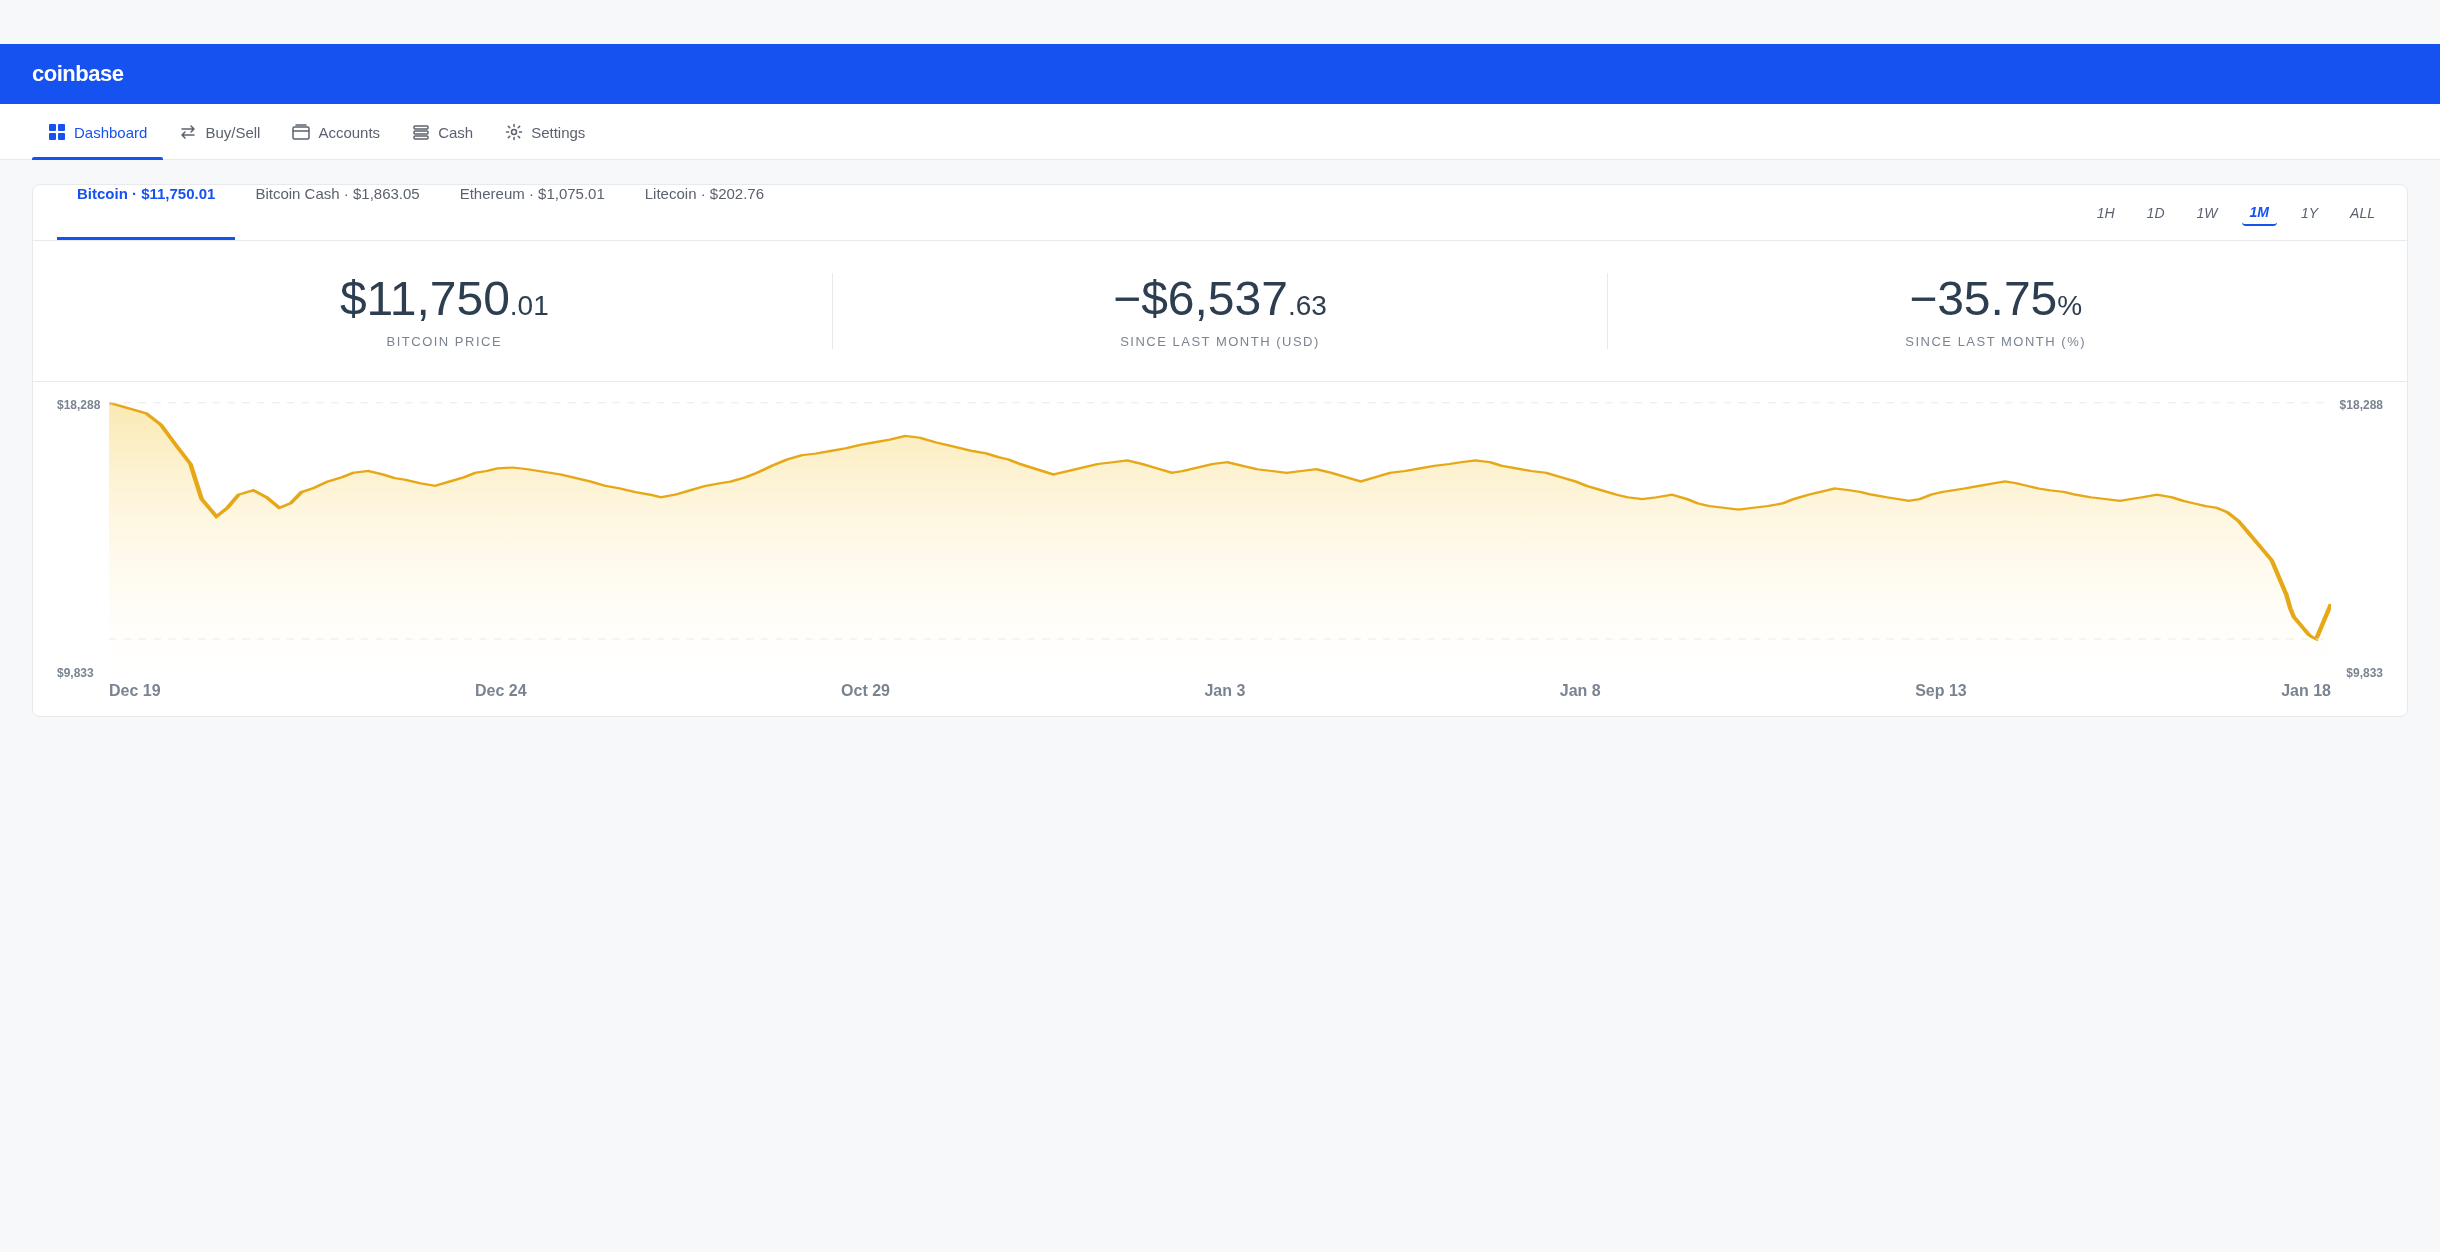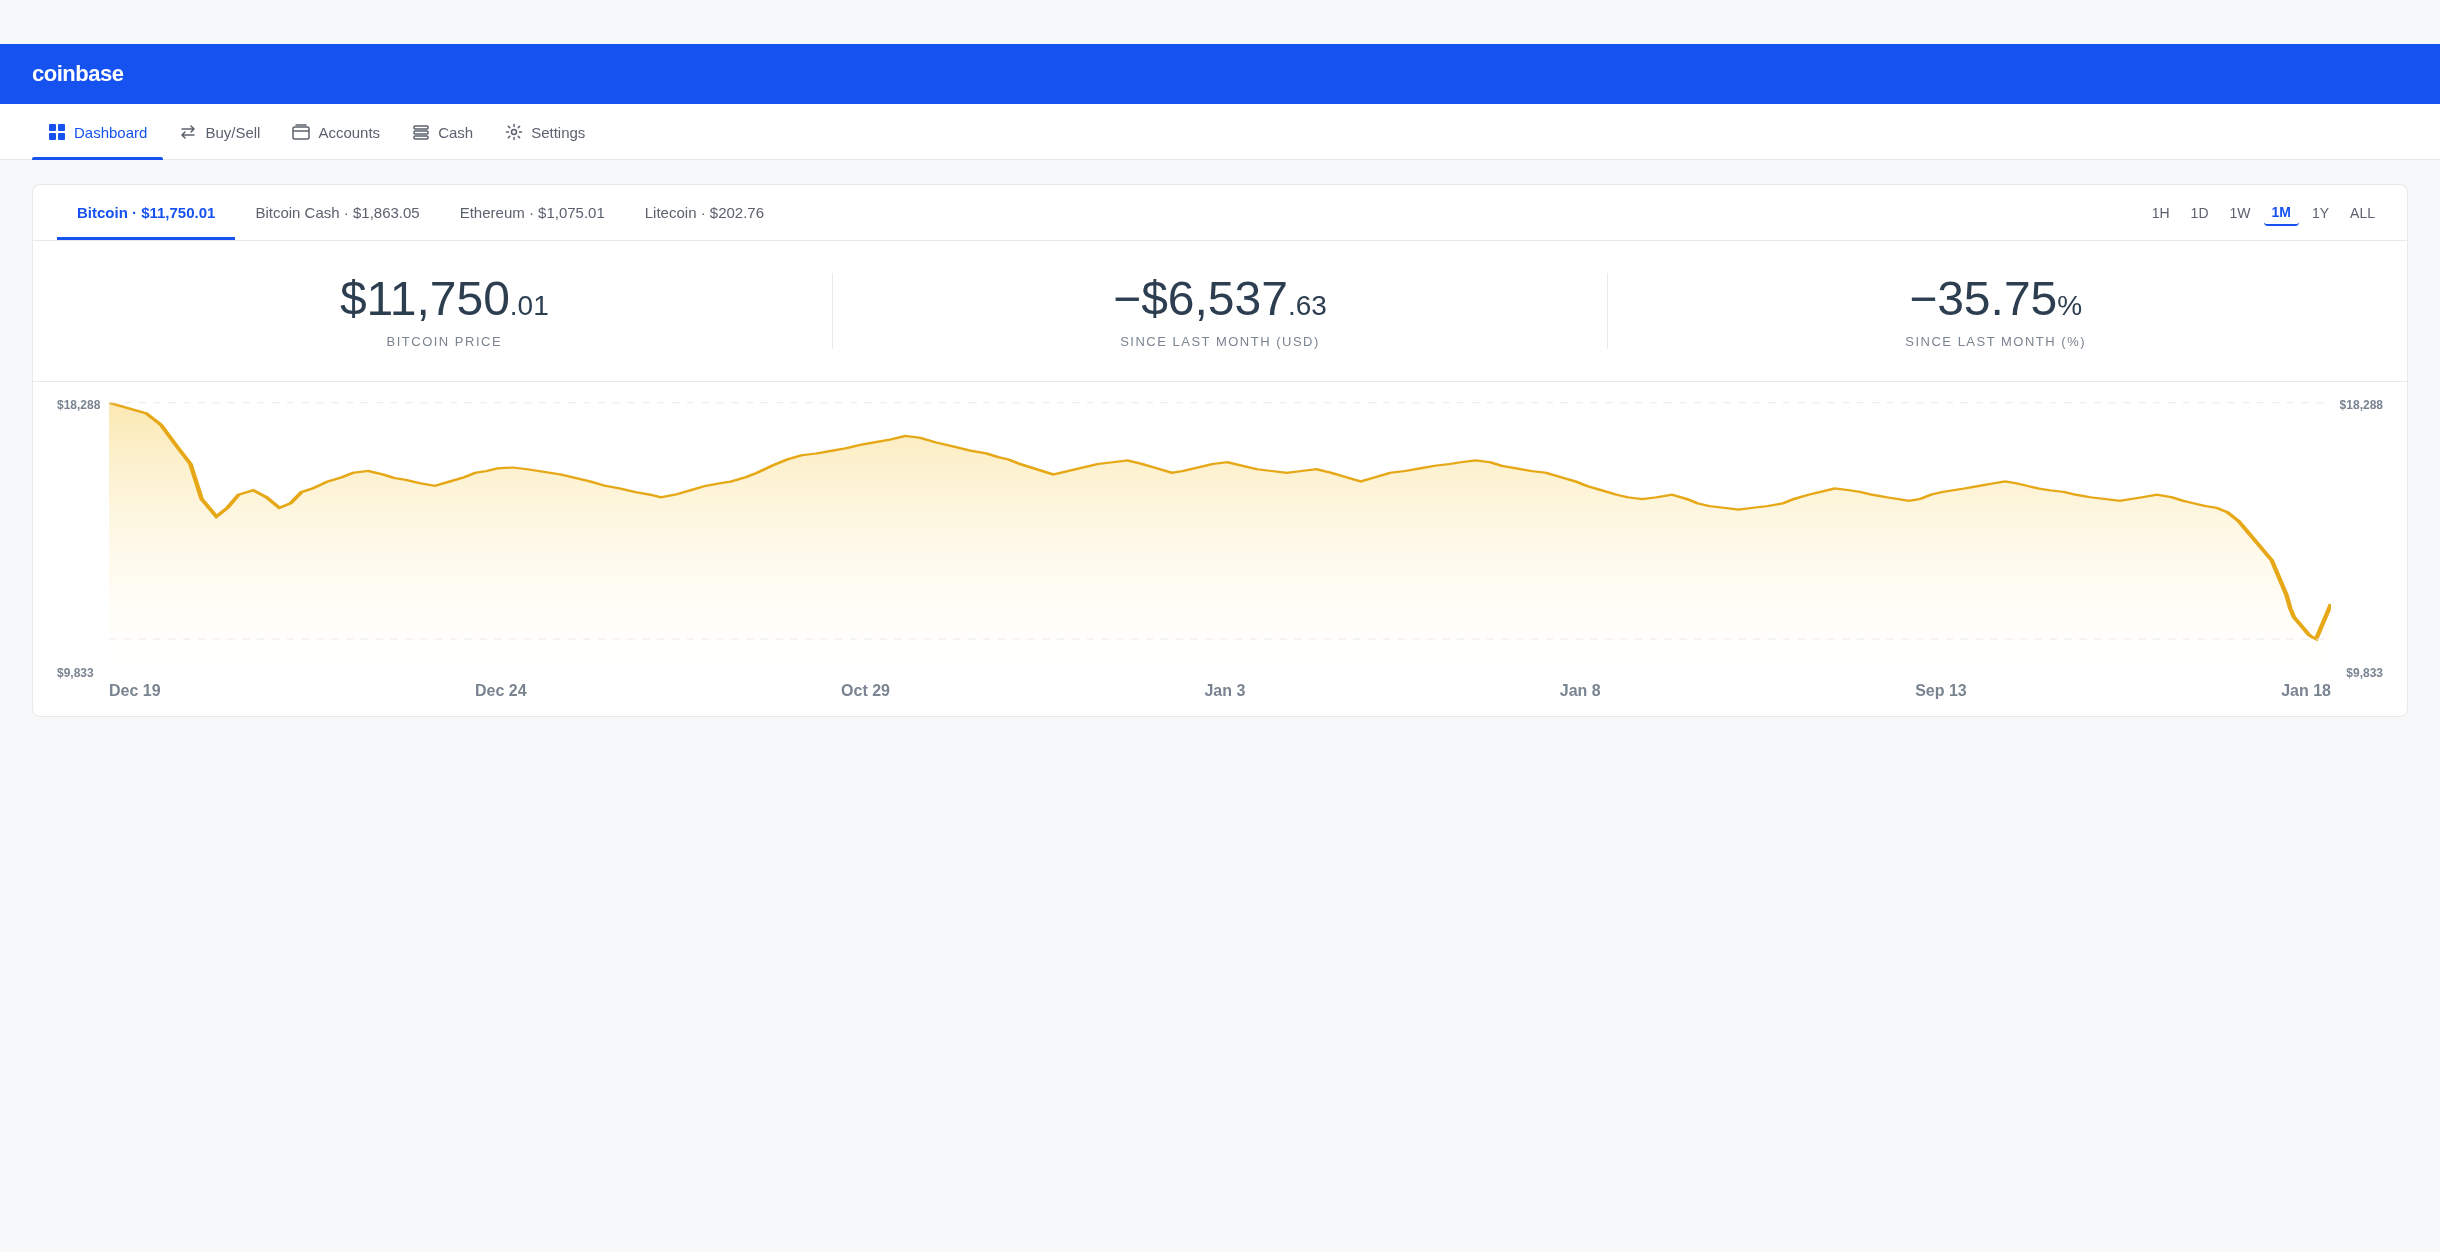--- a/index.html
+++ b/index.html
@@ -89,21 +89,20 @@
     .coin-tabs-left {
       display: flex;
       align-items: center;
       gap: 0;
       height: 100%;
     }
     .coin-tab {
       padding: 0 20px;
       height: 100%;
       display: flex;
-      align-items: center;
       cursor: pointer;
       font-size: 15px;
       color: #5b616e;
       font-weight: 400;
       position: relative;
       white-space: nowrap;
     }
     .coin-tab.active {
       color: #1652f0;
       font-weight: 600;
@@ -113,21 +112,22 @@
       position: absolute;
       bottom: 0;
       left: 0;
       right: 0;
       height: 3px;
       background: #1652f0;
     }
     .time-filters {
       display: flex;
       align-items: center;
-      gap: 5px;
+      gap: 16px;
+      font-style: italic;
     }
     .time-filter {
       padding: 4px 8px;
       font-size: 14px;
       color: #5b616e;
       cursor: pointer;
       border-radius: 4px;
       font-weight: 500;
     }
     .time-filter.active {

